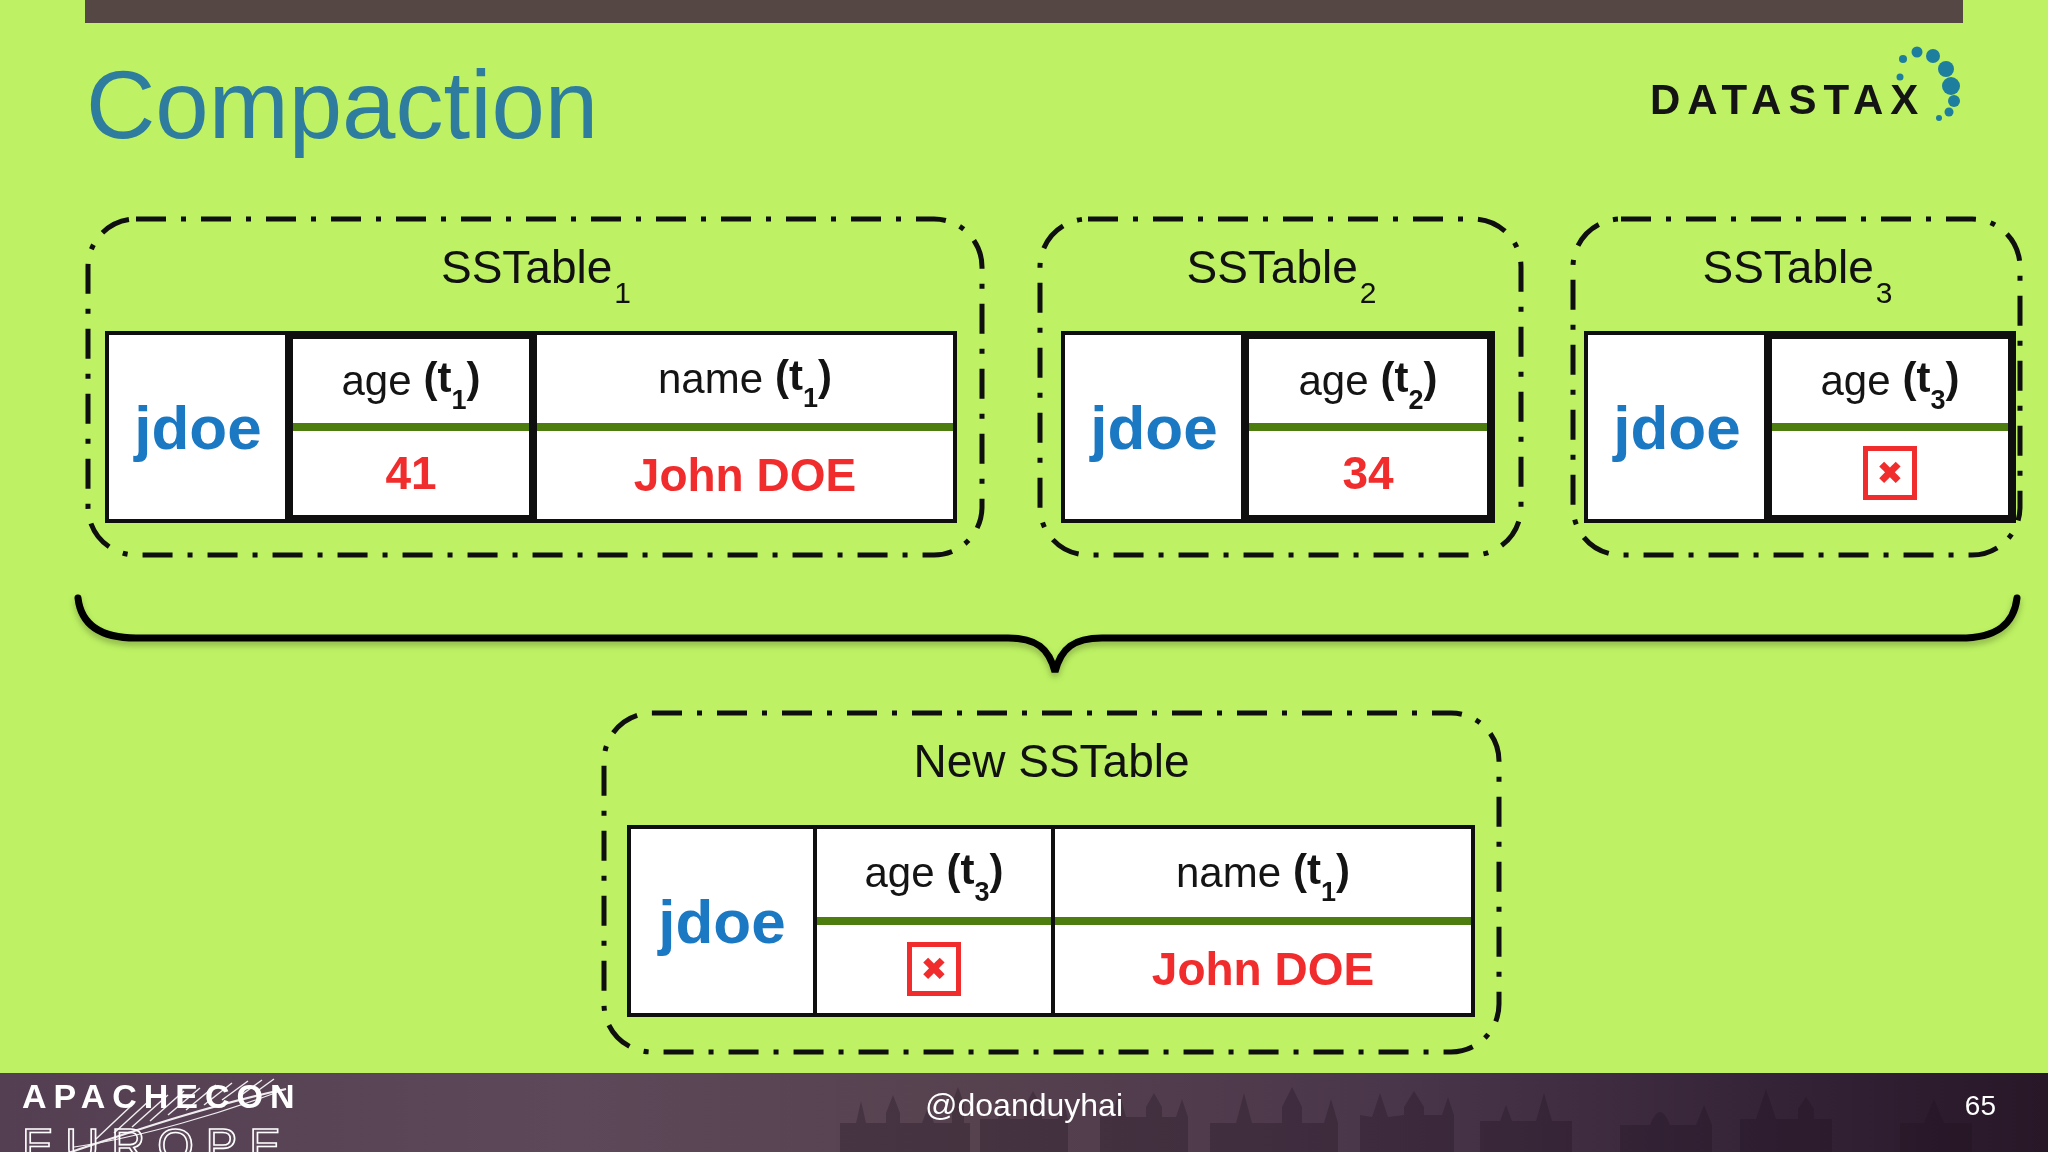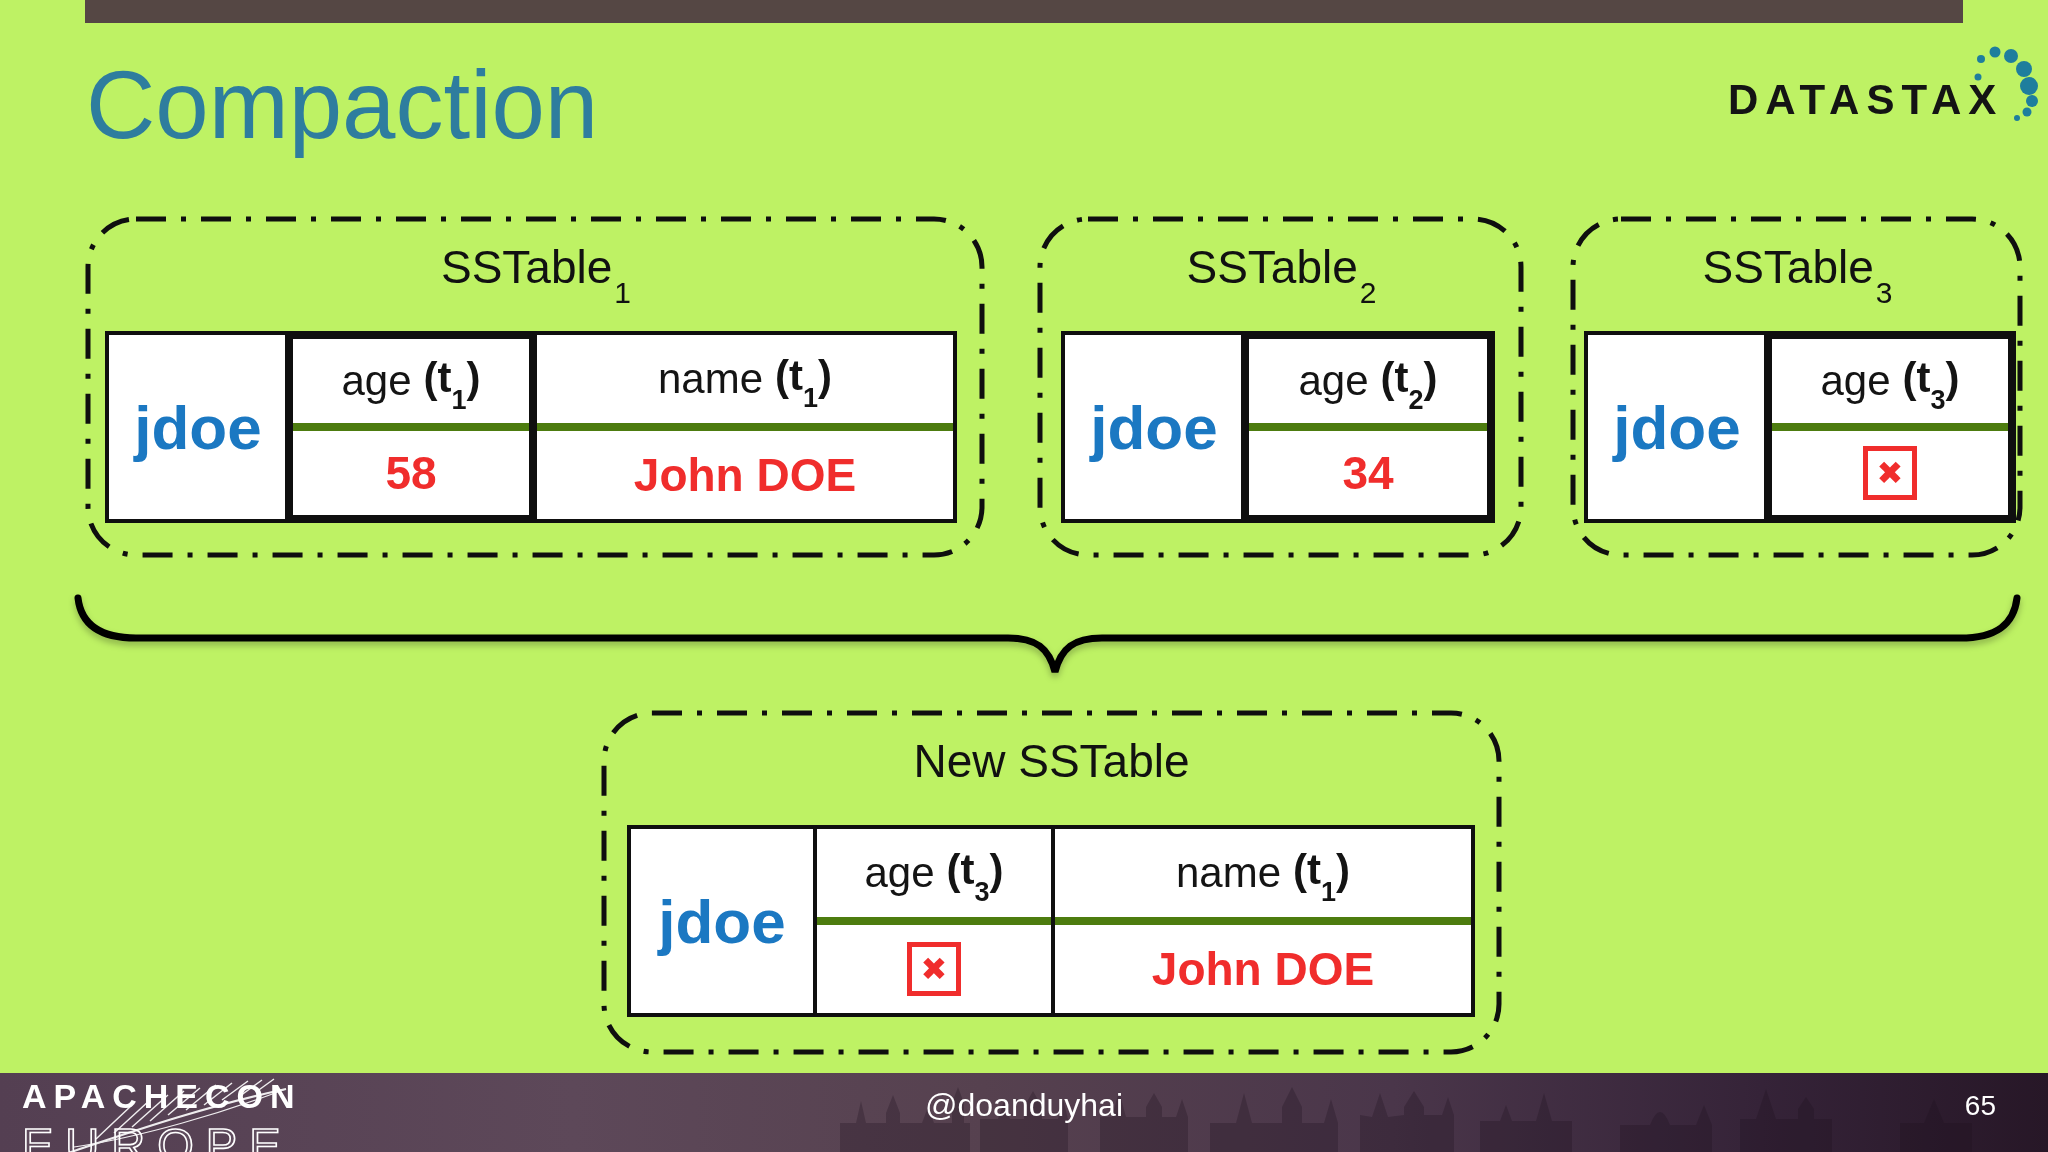--- a/index.html
+++ b/index.html
@@ -4,21 +4,21 @@
 <style>
   html,body { margin:0; padding:0; background:#ffffff; }
   .slide {
     position:relative; width:2048px; height:1152px; background:#bef264;
     font-family:"Liberation Sans","DejaVu Sans",sans-serif; overflow:hidden;
   }
   .topbar { position:absolute; left:85px; top:0; width:1878px; height:23px; background:#554744; }
   .title  { position:absolute; left:86px; top:50px; margin:0; font-size:96px; font-weight:400; color:#2e7d9e; }
 
   
-  .brand      { position:absolute; left:1728px; top:76px; height:60px; }
+  .brand      { position:absolute; left:1650px; top:76px; height:60px; }
   .brand-text { font-size:42px; font-weight:700; letter-spacing:7px; color:#141414; }
   .brand-dots { position:absolute; left:238px; top:-36px; }
 
   
   .ssbox    { position:absolute; }
   .dashrect { position:absolute; left:0; top:0; }
   .sslabel  { position:absolute; top:24px; left:0; right:0; text-align:center; font-size:46px; color:#111; }
   .sslabel sub { font-size:30px; position:relative; top:10px; left:2px; }
 
   .tbl  { position:absolute; }
@@ -91,21 +91,21 @@
       <rect x="3" y="3" width="894" height="336" rx="48" fill="none" stroke="#0f0f0f" stroke-width="5" stroke-dasharray="30 15 5 15"></rect>
     </svg>
     <div class="sslabel"><span>SSTable</span><sub>1</sub></div>
     <div class="tbl" style="left:0; top:115px; width:900px; height:192px;">
       <div class="cell key" style="left:20px; width:186px;">jdoe</div>
       <div class="colblk hl" style="left:200px; width:252px;">
         <div class="hdr">
           <span>age</span>
           <span class="hts"><span>(t</span><sub>1</sub><span>)</span></span>
         </div>
-        <div class="val">58</div>
+        <div class="val">41</div>
       </div>
       <div class="colblk" style="left:448px; width:424px;">
         <div class="hdr">
           <span>name</span>
           <span class="hts"><span>(t</span><sub>1</sub><span>)</span></span>
         </div>
         <div class="val">John DOE</div>
       </div>
     </div>
   </div>

